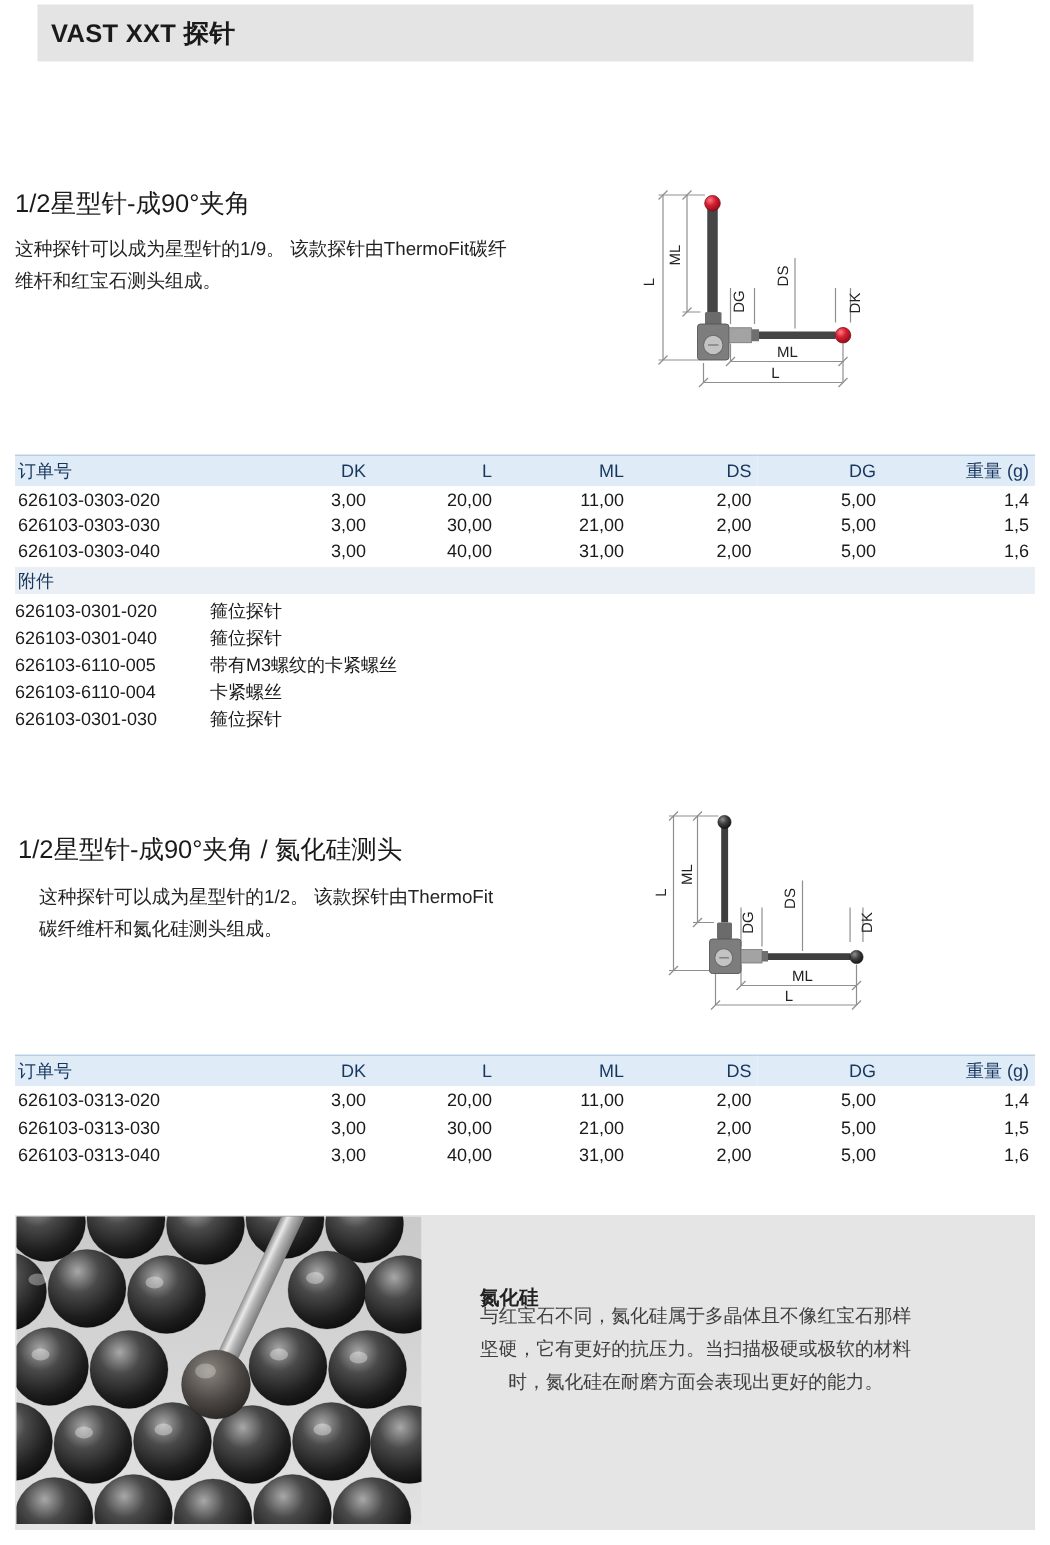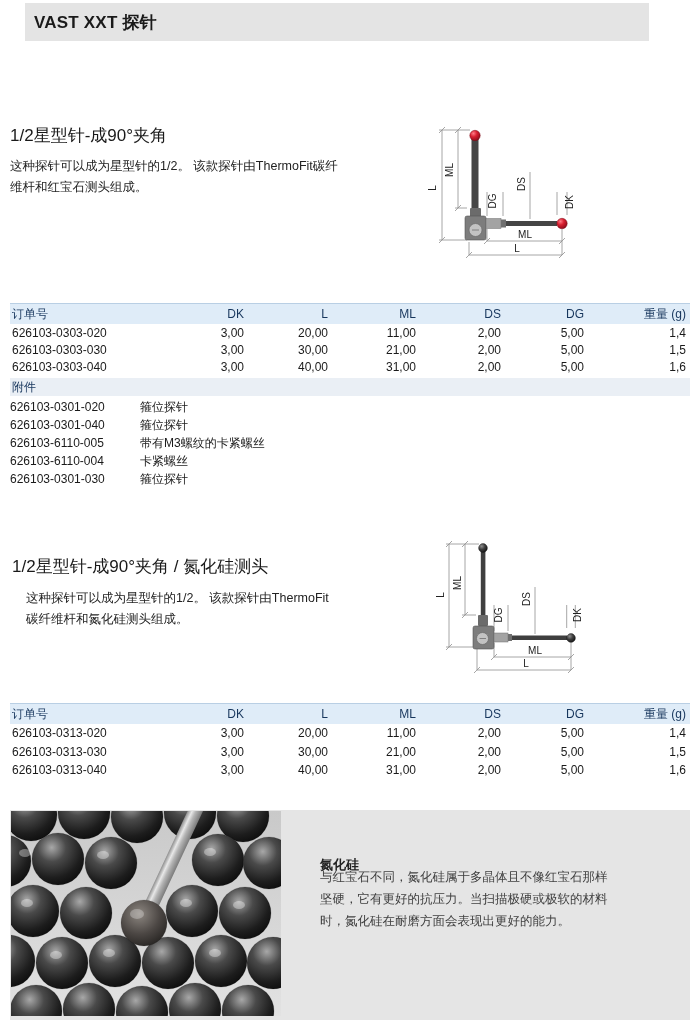--- a/index.html
+++ b/index.html
@@ -24,34 +24,34 @@
   td.num{text-align:right;padding:0 4px 0 0;}
   .t2 td{height:18.5px;}
   .band{width:680px;height:18px;background:var(--band-bg);color:var(--navy);
         font-size:12px;display:flex;align-items:flex-end;}
   .band span{padding-left:2px;}
   .acc-row{display:flex;height:18px;align-items:center;font-size:12px;}
   .acc-code{width:128px;}
   .acc-desc{padding-left:2px;}
   .panel{left:10px;top:810px;width:680px;height:210px;background:var(--panel-bg);}
   .panel-head{position:absolute;left:310px;top:24px;font-size:13px;font-weight:bold;color:#222;margin-top:22px;}
-  .panel-body{position:absolute;left:310px;top:56px;font-size:12.5px;line-height:22px;color:#3f3f3f;}
+  .panel-body{position:absolute;left:310px;top:56px;font-size:12.5px;line-height:22px;color:#3f3f3f;text-align:center;}
   .panel-body div{white-space:nowrap;}
   svg text{font-family:"Liberation Sans","DejaVu Sans",sans-serif;font-size:10px;fill:#222;}
 </style>
 </head>
 <body>
 
 <div class="abs header-bar">
   <h1>VAST XXT 探针</h1>
 </div>
 
 <div class="abs sec-head" style="left:10px;top:124px;">1/2星型针-成90°夹角</div>
 <div class="abs body-text" style="left:10px;top:156px;">
-  <div>这种探针可以成为星型针的1/2。 该款探针由ThermoFit碳纤</div>
+  <div>这种探针可以成为星型针的1/9。 该款探针由ThermoFit碳纤</div>
   <div>维杆和红宝石测头组成。</div>
 </div>
 
 <svg class="abs" style="left:425px;top:108px;" width="270" height="162" viewBox="0 0 270 162">
   <defs>
     <radialGradient id="rb" cx="35%" cy="30%" r="75%">
       <stop offset="0%" stop-color="#ff7b86"></stop>
         <stop offset="45%" stop-color="#d81f30"></stop>
         <stop offset="100%" stop-color="#8a0c1b"></stop>
     </radialGradient>

